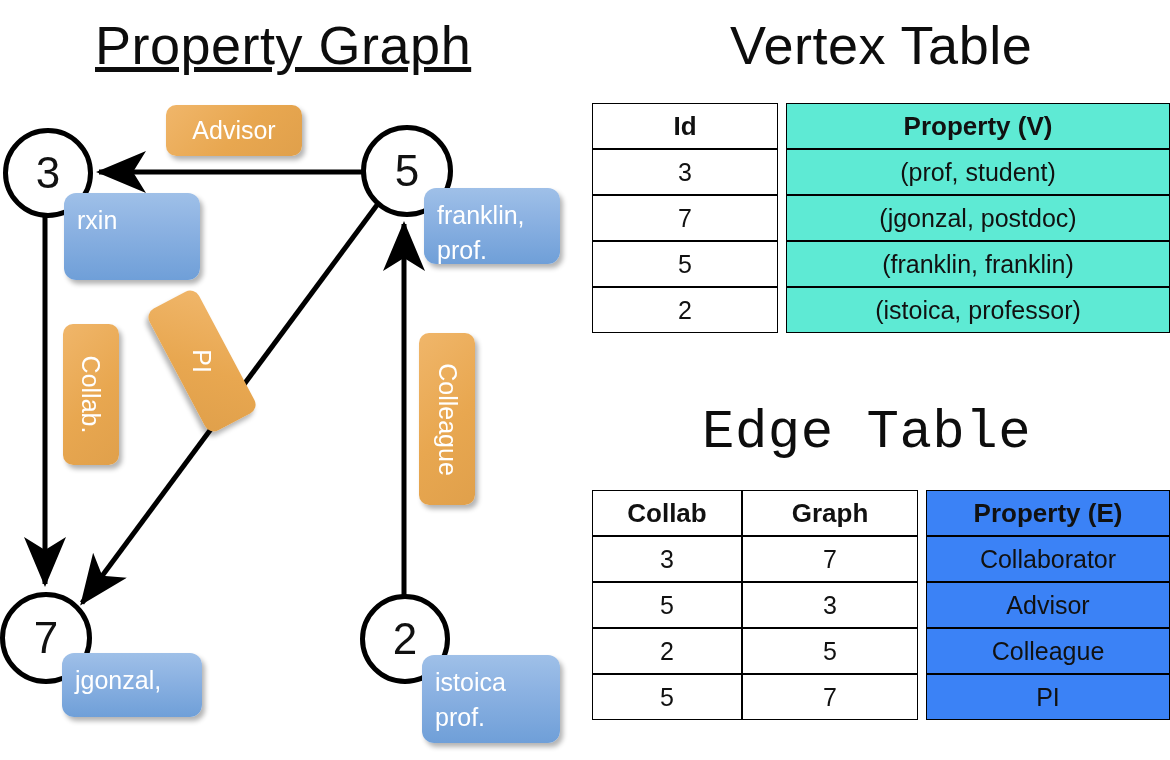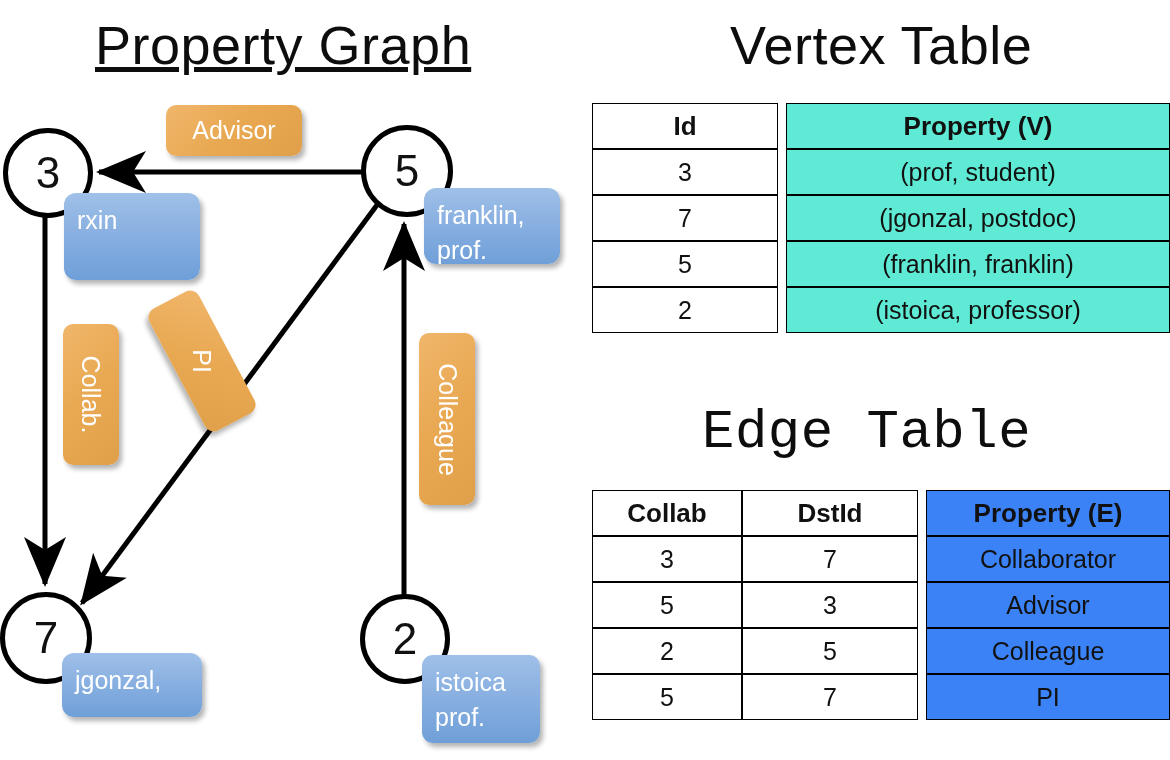--- a/index.html
+++ b/index.html
@@ -143,21 +143,21 @@
 
   <div class="propbox" style="left:424px;top:188px;width:136px;height:76px;">
     <div>franklin,</div>
     <div>prof.</div>
   </div>
 
   <div class="propbox" style="left:62px;top:653px;width:140px;height:64px;">
     <div>jgonzal,</div>
   </div>
 
-  <div class="propbox" style="left:422px;top:655px;width:118px;height:88px;border-radius:11px;">
+  <div class="propbox" style="left:422px;top:655px;width:138px;height:88px;">
     <div>istoica</div>
     <div>prof.</div>
   </div>
 
   <div class="edgelabel" style="left:166px;top:105px;width:136px;height:51px;">
     <span>Advisor</span>
   </div>
 
   <div class="edgelabel vert" style="left:63px;top:324px;width:56px;height:141px;">
     <span>Collab.</span>
@@ -217,21 +217,21 @@
   <table class="tbl" style="left:592px;top:490px;width:578px;">
     <colgroup>
         <col style="width:150px">
         <col style="width:176px">
         <col style="width:8px">
         <col style="width:244px">
       </colgroup>
     <tbody>
       <tr>
         <td class="hdr">Collab</td>
-        <td class="hdr">DstId</td>
+        <td class="hdr">Graph</td>
         <td class="gapcell"></td>
         <td class="hdr peach">Property (E)</td>
       </tr>
       <tr>
         <td>3</td>
         <td>7</td>
         <td class="gapcell"></td>
         <td class="peach">Collaborator</td>
       </tr>
       <tr>

